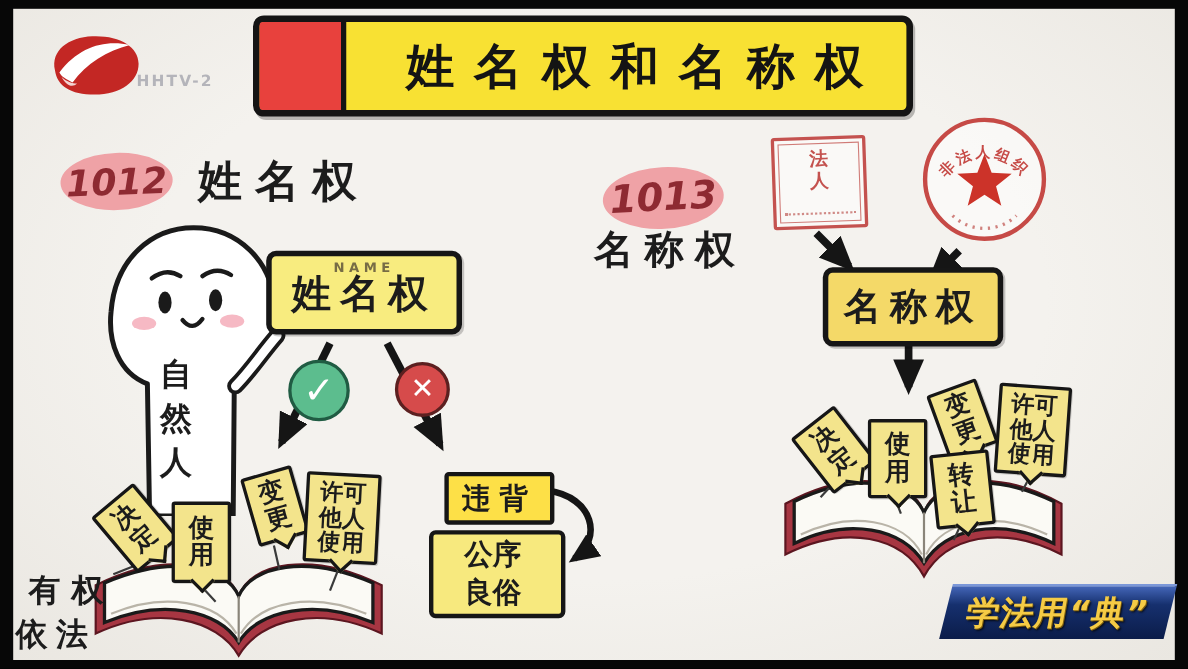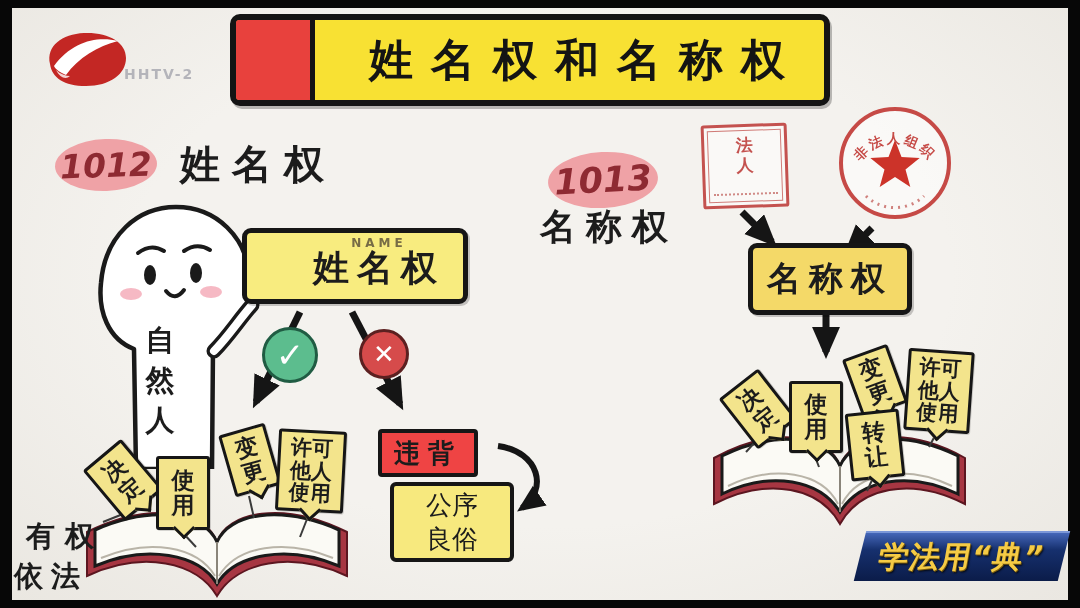--- a/index.html
+++ b/index.html
@@ -21,35 +21,35 @@
   .pill{background:#efa2a6;border-radius:50%;display:flex;align-items:center;justify-content:center;
         color:#8e2a32;font-weight:bold;font-style:italic;}
   #pill-1012{left:55px;top:139px;width:102px;height:52px;font-size:33px;transform:rotate(-2deg);}
   #pill-1013{left:548px;top:152px;width:110px;height:56px;font-size:35px;transform:rotate(-3deg);}
   #label-1012{left:180px;top:137px;font-size:40px;font-weight:bold;letter-spacing:12px;}
   #label-1013{left:540px;top:203px;font-size:36px;font-weight:bold;letter-spacing:10px;}
 
   
   .ybox{background:#f8ec7f;border:5px solid #161616;border-radius:9px;text-align:center;
         box-shadow:2px 2px 0 rgba(0,0,0,.2);}
-  #name-box{left:242px;top:228px;width:168px;height:66px;padding-left:48px;}
+  #name-box{left:242px;top:228px;width:168px;height:66px;}
   #name-box .cap{font-size:12px;letter-spacing:4px;color:#776c45;margin-top:3px;font-weight:bold;}
   #name-box .lbl{font-size:36px;font-weight:bold;letter-spacing:8px;line-height:1.0;}
   #title-box-right{left:748px;top:243px;width:154px;height:62px;background:#f4d968;
         display:flex;align-items:center;justify-content:center;
         font-size:34px;font-weight:bold;letter-spacing:8px;}
 
   
-  #violate-box{left:378px;top:429px;width:92px;height:40px;background:#ef4444;border:4px solid #161616;
+  #violate-box{left:404px;top:429px;width:92px;height:40px;background:#fde047;border:4px solid #161616;
         border-radius:4px;display:flex;align-items:center;justify-content:center;
         font-size:26px;font-weight:bold;letter-spacing:8px;}
   #custom-box{left:390px;top:482px;width:116px;height:72px;background:#f7e97e;border:4px solid #161616;
         border-radius:6px;display:flex;align-items:center;justify-content:center;}
-  #custom-box span{display:block;width:60px;font-size:26px;font-weight:normal;line-height:34px;
-        word-break:break-all;text-align:center;}
+  #custom-box span{display:block;width:60px;font-size:26px;font-weight:bold;line-height:34px;
+        word-break:break-all;text-align:left;}
 
   
   .mark{border-radius:50%;display:flex;align-items:center;justify-content:center;color:#fff;font-weight:bold;}
   #check-circle{left:262px;top:327px;width:50px;height:50px;background:#5cbd8e;border:3px solid #205c43;font-size:34px;}
   #cross-circle{left:359px;top:329px;width:44px;height:44px;background:#d64b4b;border:3px solid #5c2020;font-size:26px;}
 
   
   .tag{position:absolute;background:#f3e48c;border:3px solid #161616;border-radius:3px;
        display:flex;align-items:center;justify-content:center;font-weight:bold;
        box-shadow:1px 1px 0 rgba(0,0,0,.15);}

